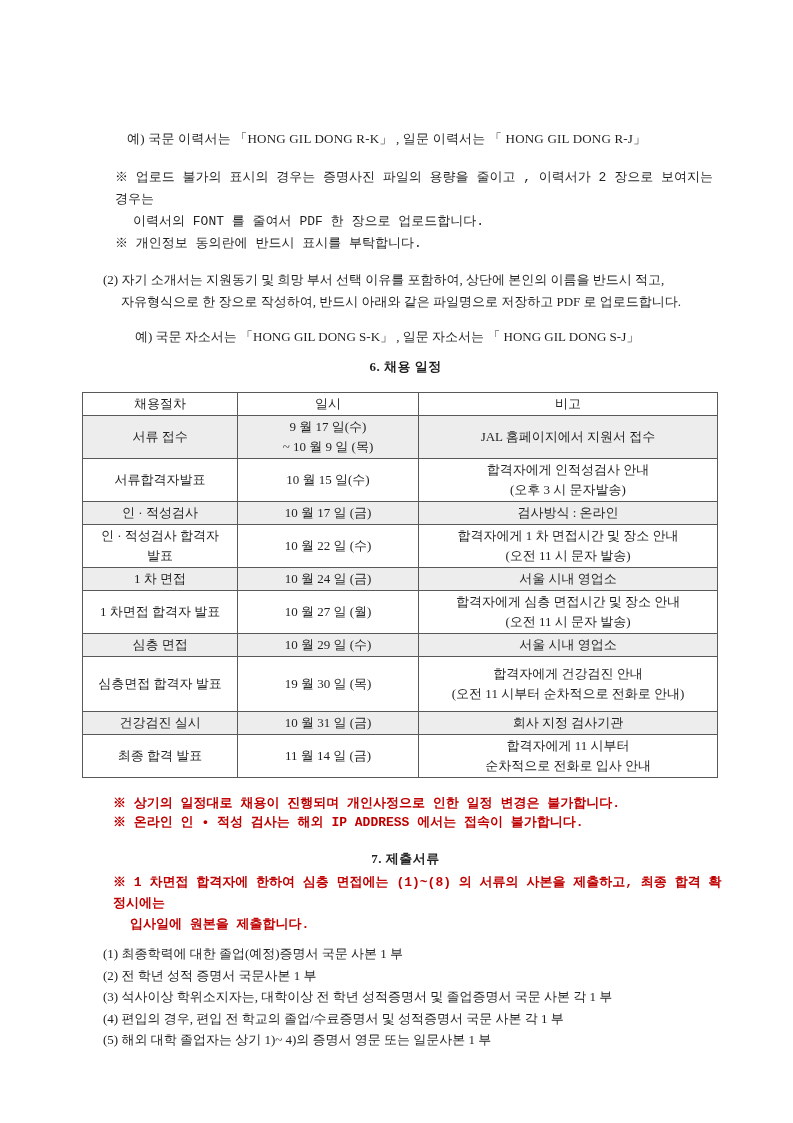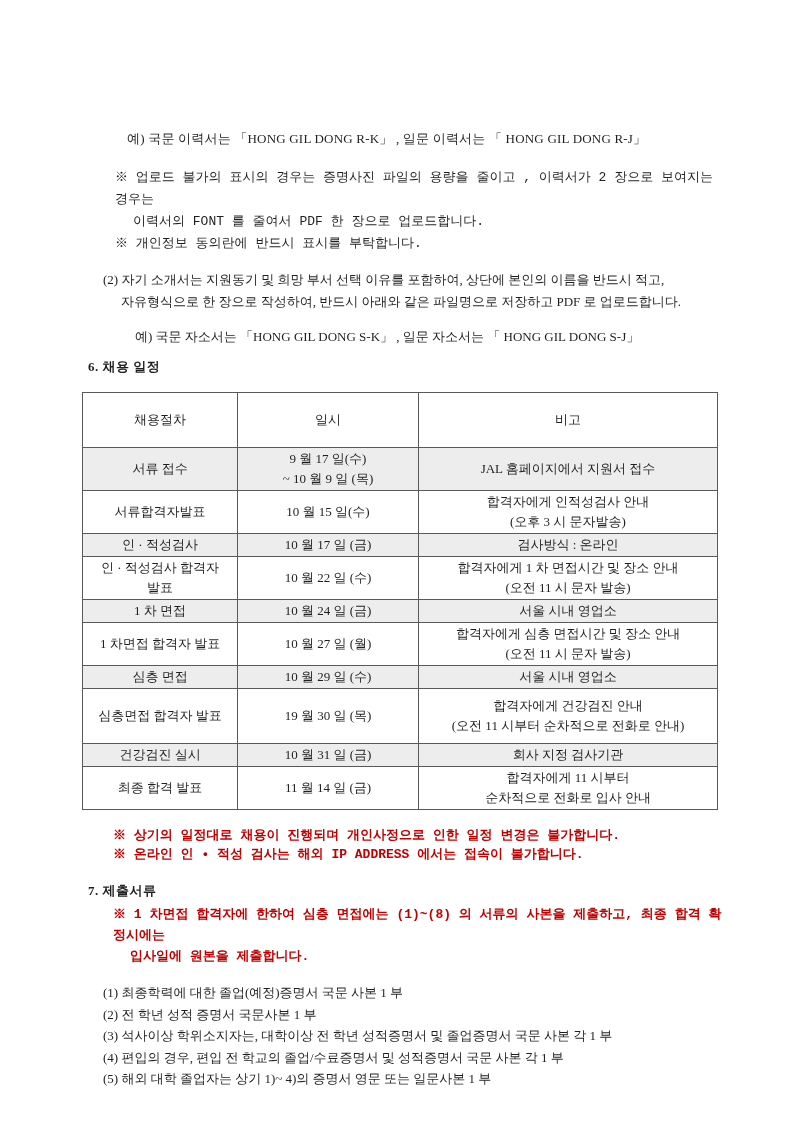--- a/index.html
+++ b/index.html
@@ -14,51 +14,51 @@
     color:#1f1f1f;
     line-height:22px;
   }
   .sans{font-family:Liberation Mono, monospace;}
   .example-line{margin-left:39px;margin-bottom:17px;letter-spacing:.2px;}
   .note-line{margin-left:27px;}
   .note-cont{margin-left:45px;}
   .item2-line1{margin-left:15px;margin-top:14px;}
   .item2-line2{margin-left:33px;}
   .example-line2{margin-left:47px;margin-top:13px;}
-  .section-heading{font-weight:bold;margin-top:8px;letter-spacing:.5px;}
+  .section-heading{font-weight:bold;margin-top:8px;letter-spacing:.5px;text-align:center;}
   .heading7{margin-top:16px;}
 
   table.schedule{
     border-collapse:collapse;
     table-layout:fixed;
     width:635px;
     margin:14px 0 0 -6px;
     font-size:13px;
   }
   table.schedule th, table.schedule td{
     border:1px solid #595959;
     font-weight:normal;
     line-height:20px;
     padding:1px 6px;
     white-space:pre-line;
     vertical-align:middle;
   }
-  table.schedule th{height:22px;padding:16px 6px;}
+  table.schedule th{height:22px;padding:0 6px;}
   td.c-step,td.c-date{text-align:center;}
   td.c-note{text-align:center;padding-left:10px;}
   tr.shade td{background:#ededed;}
   tr.tall td{padding-top:7px;padding-bottom:7px;}
 
   .red{color:#c00000;font-weight:bold;}
   .warn-block{margin-top:17px;margin-left:25px;line-height:18px;}
   .warn-block div{margin-bottom:1px;}
   .doc-warn1{margin-left:25px;line-height:21px;margin-top:2px;}
   .doc-warn2{margin-left:42px;line-height:21px;}
   .doc-item{margin-left:15px;line-height:21.5px;}
-  .doc-list{margin-top:15px;}
+  .doc-list{margin-top:8px;}
 </style>
 </head>
 <body>
 
 <div class="page">
 
   <div class="example-line">예) 국문 이력서는 「HONG GIL DONG R-K」 , 일문 이력서는 「 HONG GIL DONG R-J」</div>
 
   <div class="note-line sans">※ 업로드 불가의 표시의 경우는 증명사진 파일의 용량을 줄이고 , 이력서가 2 장으로 보여지는 경우는</div>
   <div class="note-cont sans">이력서의 FONT 를 줄여서 PDF 한 장으로 업로드합니다.</div>

